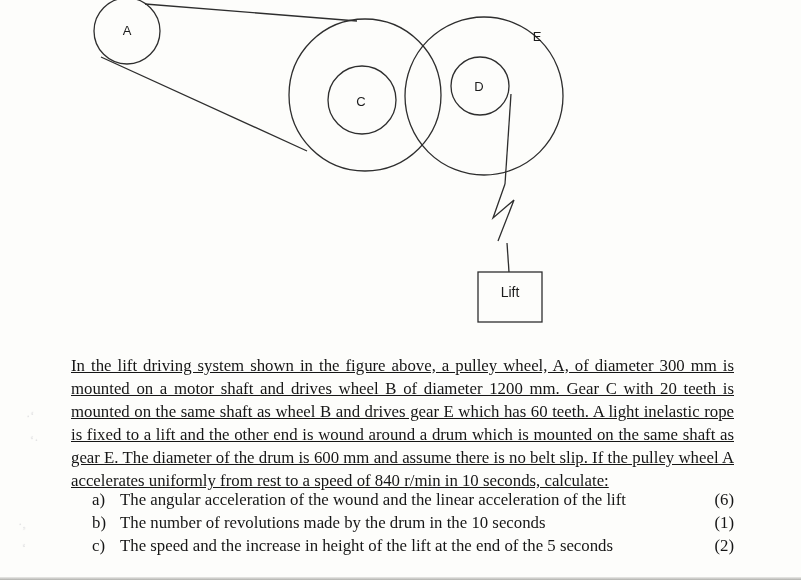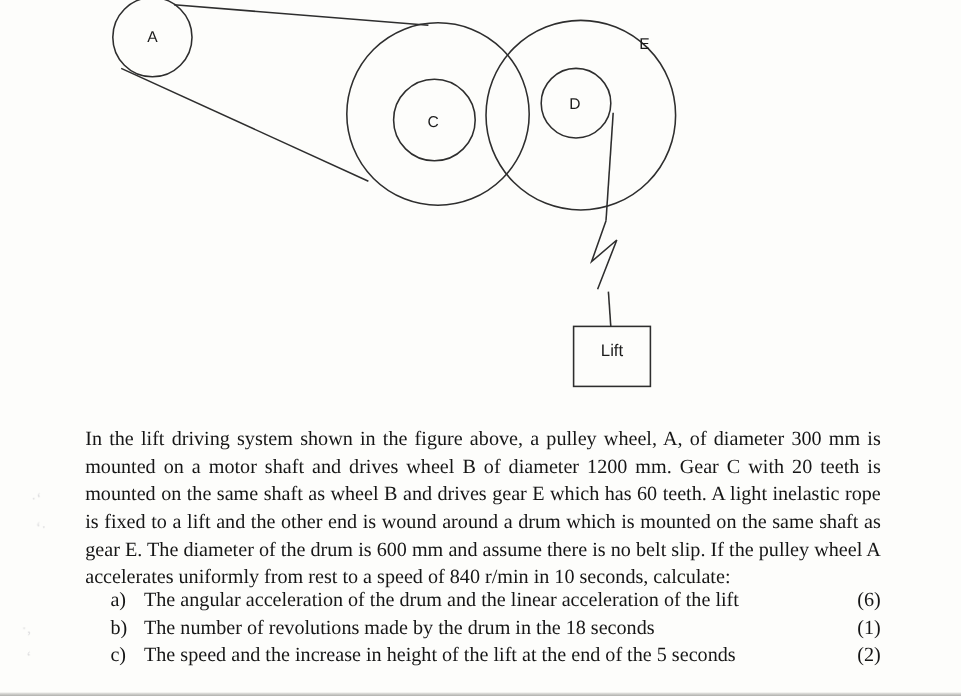--- a/index.html
+++ b/index.html
@@ -38,20 +38,21 @@
     font-size: 14px;
   }
   .problem-text {
     position: absolute;
     left: 71px;
     top: 337px;
     width: 663px;
     font-size: 16.8px;
     line-height: 23px;
     text-align: justify;
+    text-decoration: underline;
   }
   .questions {
     position: absolute;
     left: 92px;
     top: 488px;
     width: 642px;
   }
   .q-row {
     display: flex;
     font-size: 16.8px;
@@ -104,26 +105,26 @@
 
     <rect class="stroke" x="478" y="272" width="64" height="50"></rect>
     <text class="lift-label" x="510" y="297">Lift</text>
   </svg>
 
   <p class="problem-text">In the lift driving system shown in the figure above, a pulley wheel, A, of diameter 300 mm is mounted on a motor shaft and drives wheel B of diameter 1200 mm. Gear C with 20 teeth is mounted on the same shaft as wheel B and drives gear E which has 60 teeth. A light inelastic rope is fixed to a lift and the other end is wound around a drum which is mounted on the same shaft as gear E. The diameter of the drum is 600 mm and assume there is no belt slip. If the pulley wheel A accelerates uniformly from rest to a speed of 840 r/min in 10 seconds, calculate:</p>
 
   <div class="questions">
     <div class="q-row">
       <span class="q-label">a)</span>
-      <span class="q-text">The angular acceleration of the drum and the linear acceleration of the lift</span>
+      <span class="q-text">The angular acceleration of the wound and the linear acceleration of the lift</span>
       <span class="q-marks">(6)</span>
     </div>
     <div class="q-row">
       <span class="q-label">b)</span>
-      <span class="q-text">The number of revolutions made by the drum in the 18 seconds</span>
+      <span class="q-text">The number of revolutions made by the drum in the 10 seconds</span>
       <span class="q-marks">(1)</span>
     </div>
     <div class="q-row">
       <span class="q-label">c)</span>
       <span class="q-text">The speed and the increase in height of the lift at the end of the 5 seconds</span>
       <span class="q-marks">(2)</span>
     </div>
   </div>
 
   <span class="scan-artifact" style="left:26px; top:408px;">·ʻ</span>

